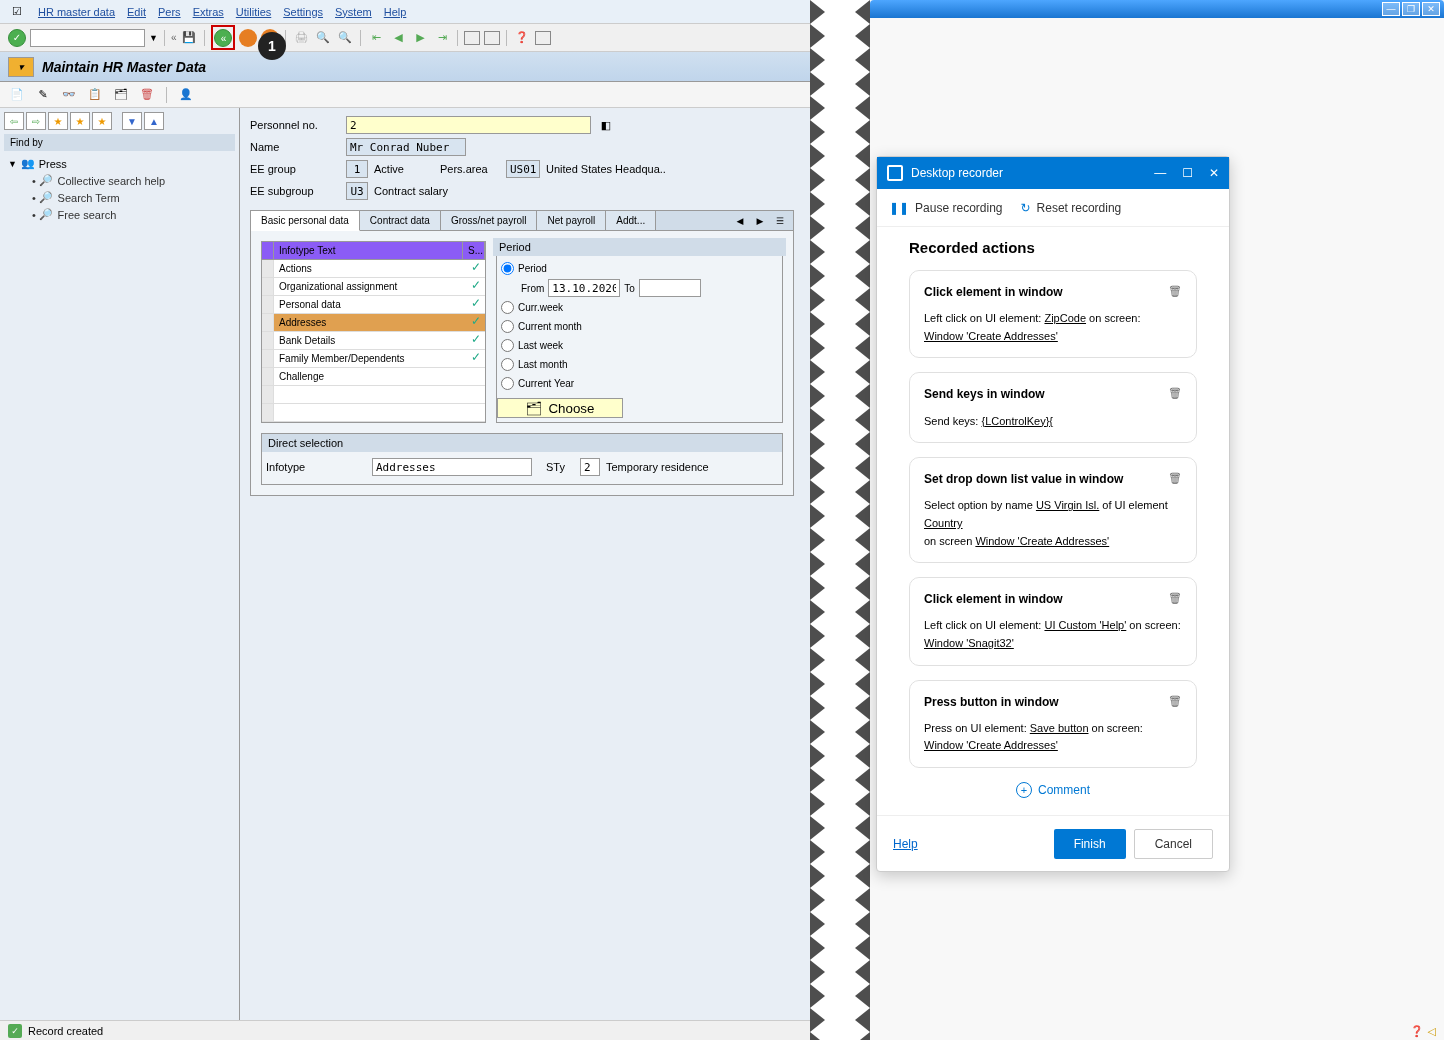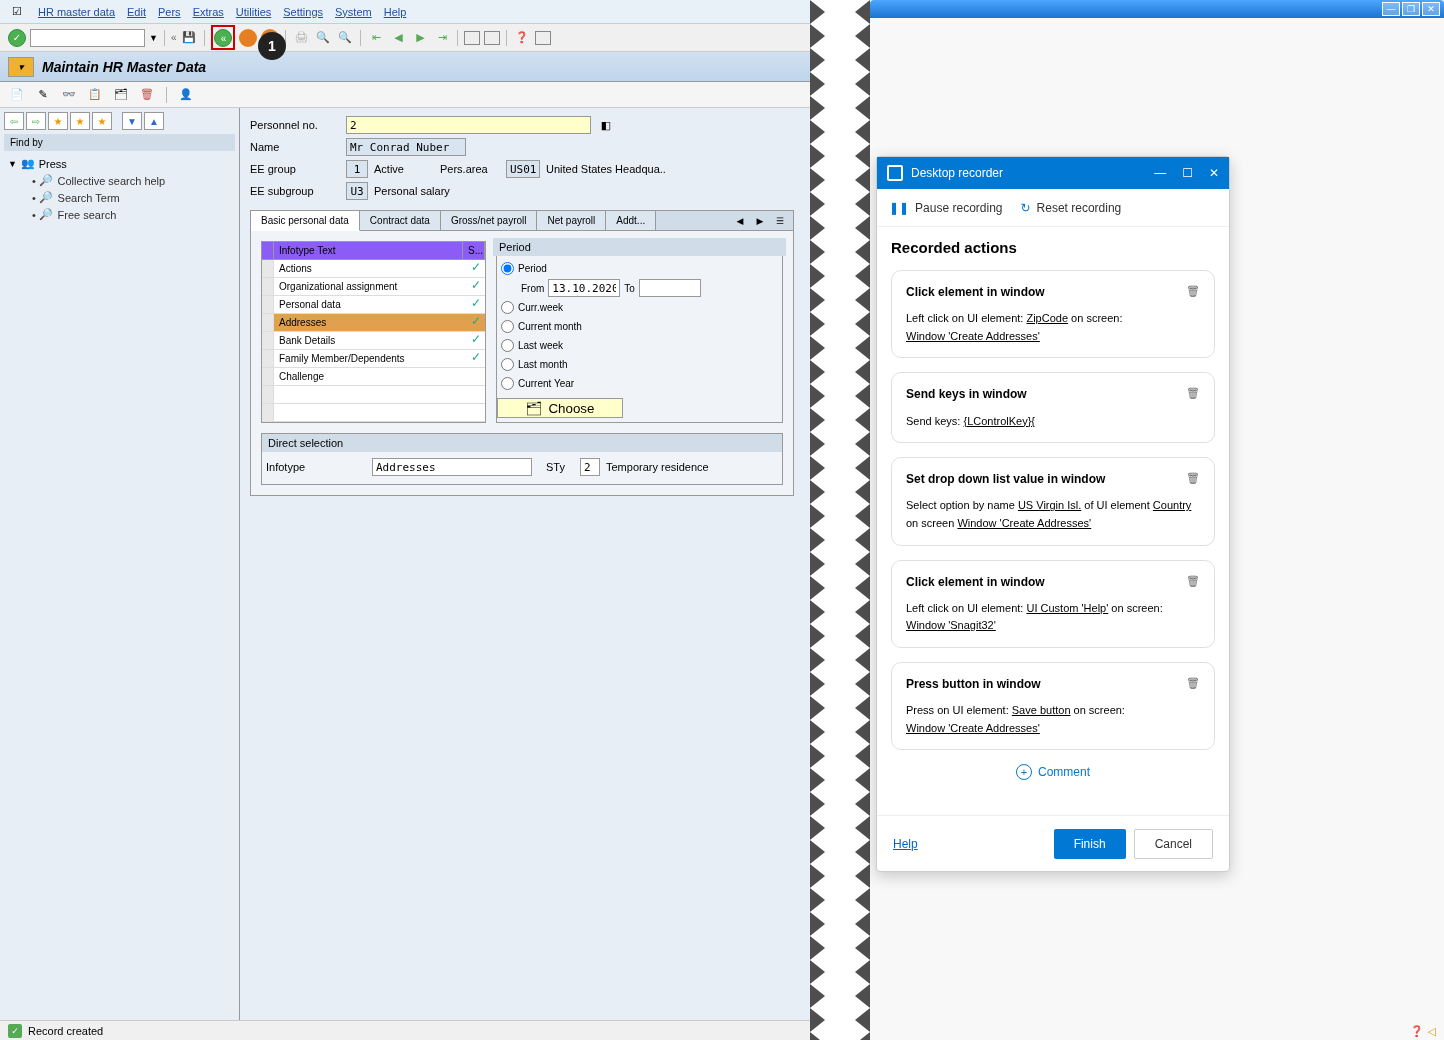--- a/index.html
+++ b/index.html
@@ -77,21 +77,21 @@
 .win-btn { width: 18px; height: 14px; background: rgba(255,255,255,0.3); border: 1px solid #fff; font-size: 9px; color: #fff; display: flex; align-items: center; justify-content: center; }
 
 .recorder-window { position: absolute; top: 156px; left: 6px; width: 354px; height: 716px; background: #fff; border: 1px solid #ccc; border-radius: 4px; box-shadow: 0 4px 16px rgba(0,0,0,0.2); display: flex; flex-direction: column; }
 .rec-titlebar { height: 32px; background: #0078d4; color: #fff; display: flex; align-items: center; padding: 0 10px; font-size: 12px; }
 .rec-title-icon { width: 16px; height: 16px; margin-right: 8px; border: 2px solid #fff; border-radius: 2px; }
 .rec-win-controls { margin-left: auto; display: flex; gap: 16px; font-size: 12px; }
 
 .rec-toolbar { height: 38px; border-bottom: 1px solid #eee; display: flex; align-items: center; padding: 0 12px; gap: 18px; font-size: 12px; }
 .rec-tb-item { display: flex; align-items: center; gap: 6px; color: #333; cursor: pointer; }
 
-.rec-body { flex: 1; padding: 12px 14px; overflow-y: auto; }
+.rec-body { flex: 1; padding: 12px 32px; overflow-y: auto; }
 .rec-heading { font-size: 15px; font-weight: 600; margin-bottom: 14px; }
 .action-card { border: 1px solid #e0e0e0; border-radius: 10px; padding: 12px 14px; margin-bottom: 14px; font-size: 11px; line-height: 1.6; position: relative; }
 .action-title { font-weight: 600; font-size: 12px; margin-bottom: 8px; }
 .action-delete { position: absolute; top: 12px; right: 12px; width: 16px; height: 16px; color: #666; cursor: pointer; }
 .u { text-decoration: underline; }
 
 .comment-btn { text-align: center; margin: 10px 0; font-size: 12px; color: #0078d4; cursor: pointer; display: flex; align-items: center; justify-content: center; gap: 6px; }
 .plus-circ { width: 16px; height: 16px; border: 1.5px solid #0078d4; border-radius: 50%; display: flex; align-items: center; justify-content: center; font-size: 11px; }
 
 .rec-footer { height: 56px; border-top: 1px solid #eee; display: flex; align-items: center; padding: 0 16px; }
@@ -220,21 +220,21 @@
         <span class="field-label">EE group</span>
         <input class="field-input small-field" value="1" style="">
         <span style="width:60px;">Active</span>
         <span class="field-label" style="width:60px;">Pers.area</span>
         <input class="field-input" style="width: 34px; background: rgb(216, 228, 240);" value="US01">
         <span>United States Headqua..</span>
       </div>
       <div class="field-row">
         <span class="field-label">EE subgroup</span>
         <input class="field-input small-field" value="U3" style="">
-        <span>Personal salary</span>
+        <span>Contract salary</span>
       </div>
 
       <div class="tab-container">
         <div class="tab-strip">
           <div class="tab active">Basic personal data</div>
           <div class="tab">Contract data</div>
           <div class="tab">Gross/net payroll</div>
           <div class="tab">Net payroll</div>
           <div class="tab">Addt...</div>
           <div style="margin-left:auto;display:flex;align-items:center;padding:0 4px;gap:2px;">

